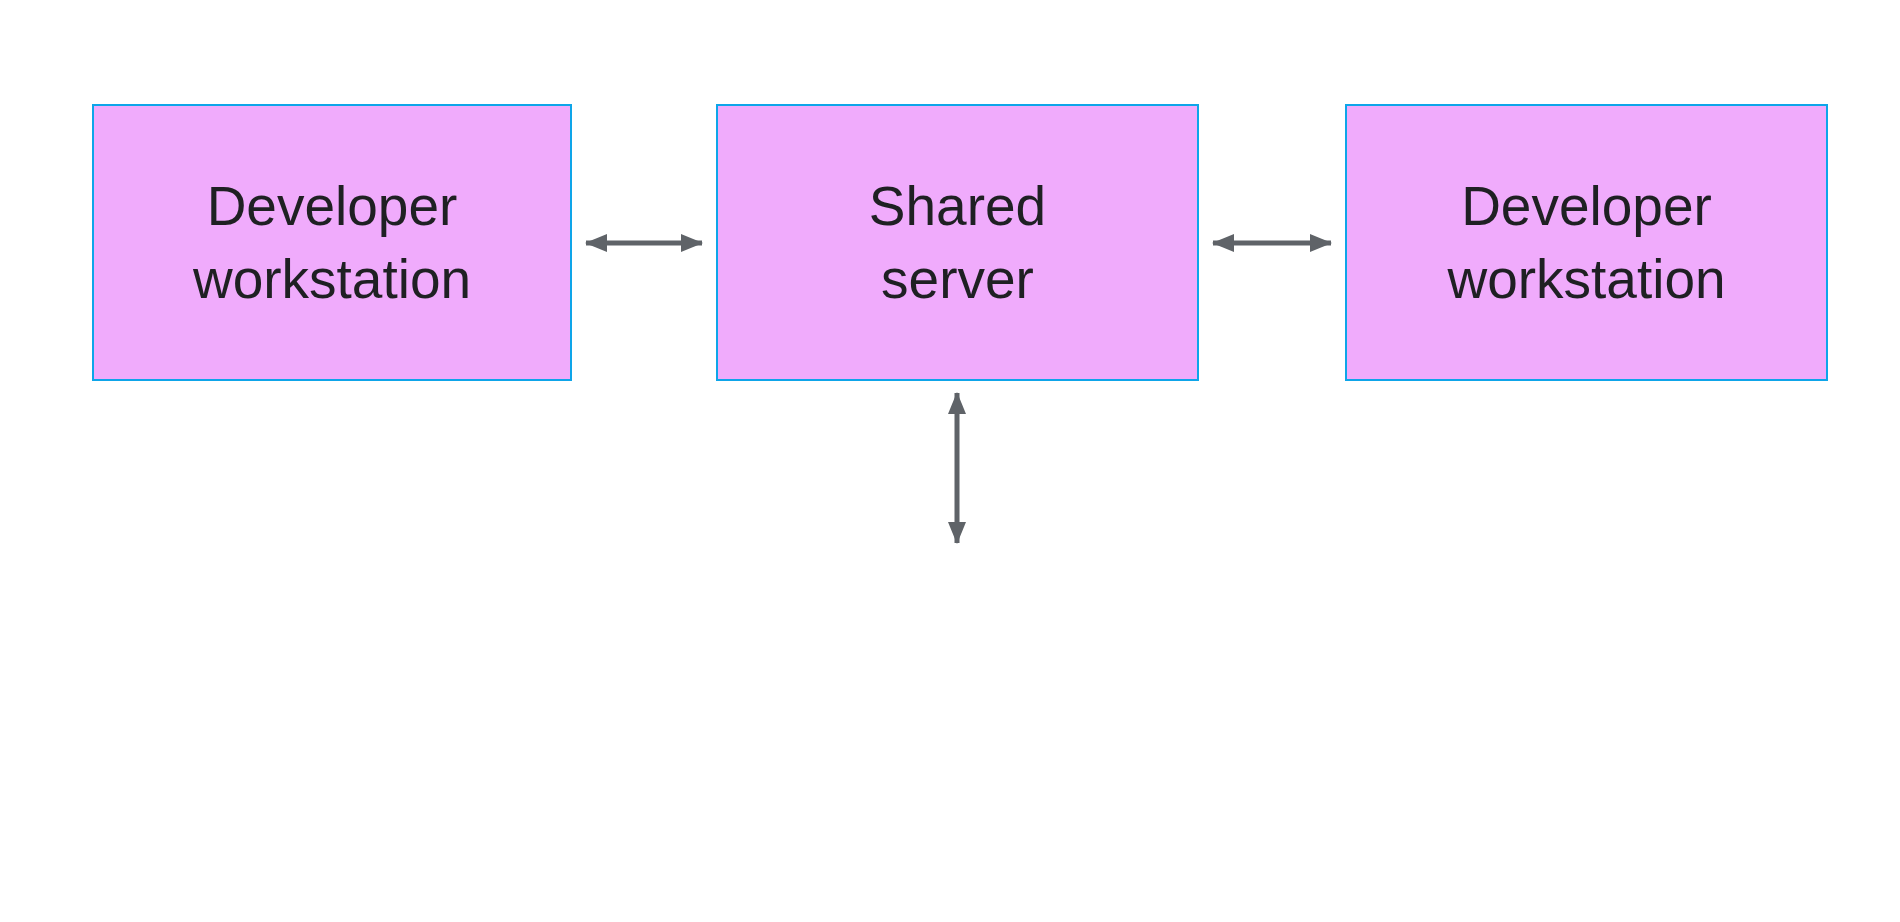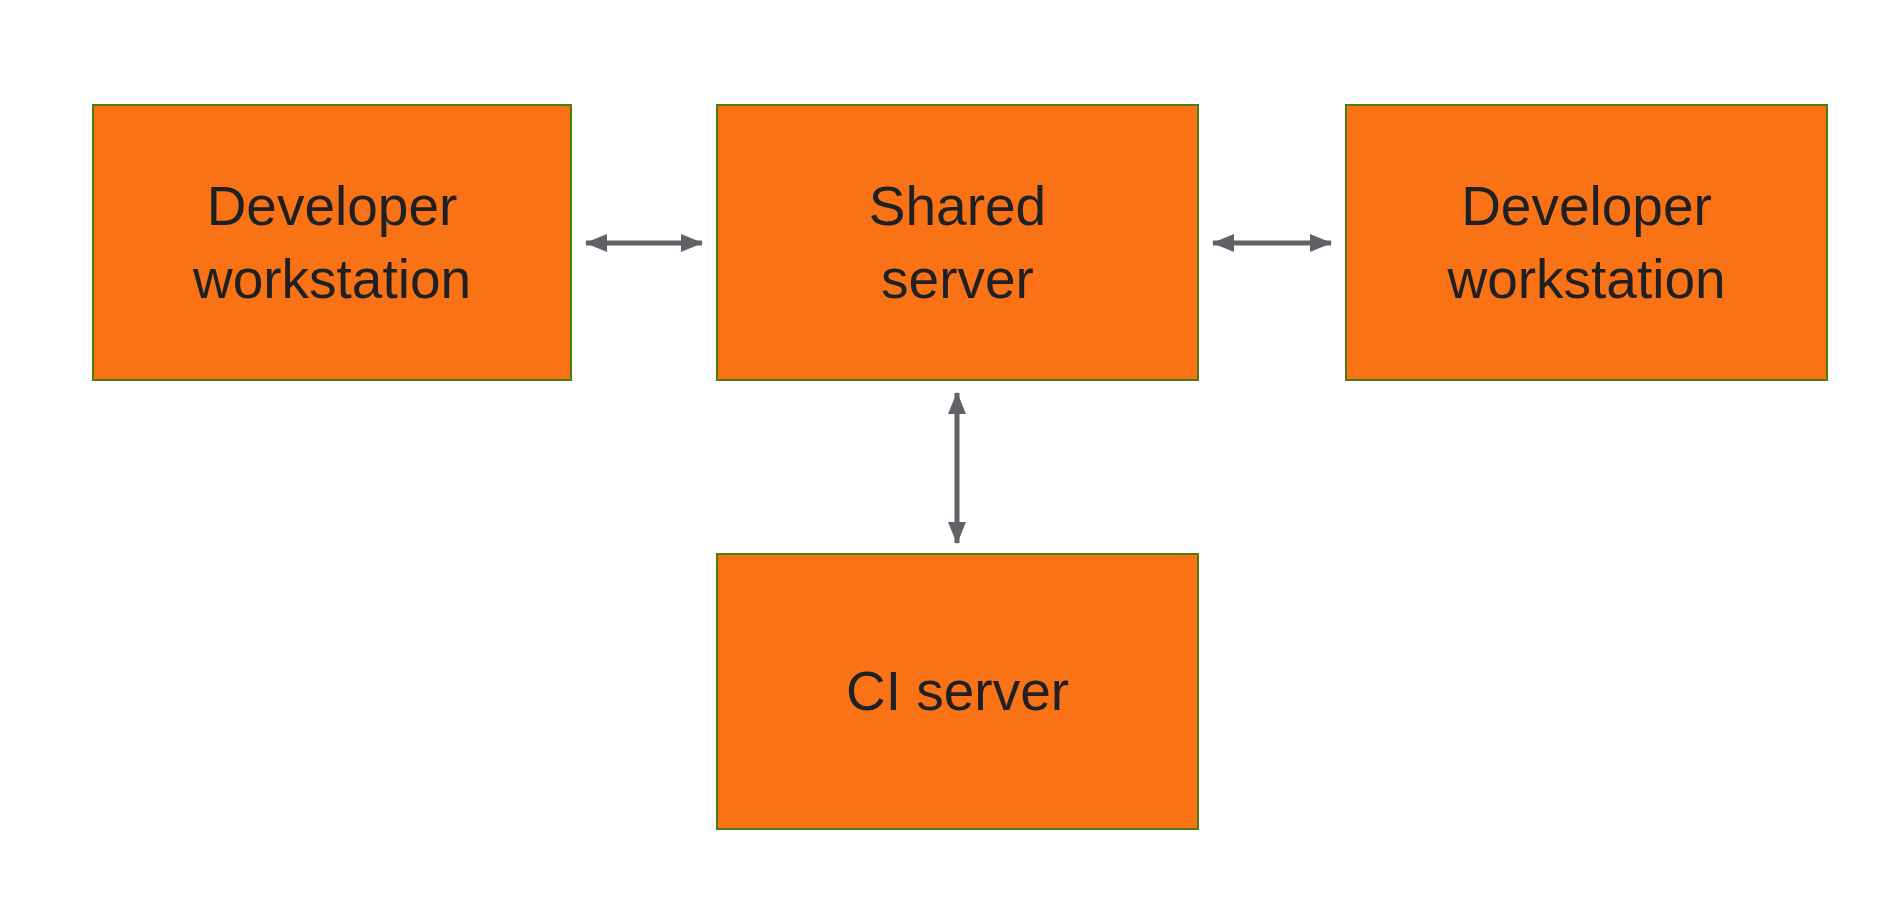--- a/index.html
+++ b/index.html
@@ -10,22 +10,22 @@
   .canvas {
     position: relative;
     width: 1900px;
     height: 922px;
     background: #ffffff;
     font-family: "Liberation Sans", sans-serif;
     overflow: hidden;
   }
   .node {
     position: absolute;
-    background: #f97316;
-    border: 2px solid #4d7c0f;
+    background: #f0abfc;
+    border: 2px solid #0ea5e9;
     box-sizing: border-box;
     display: flex;
     align-items: center;
     justify-content: center;
   }
   .node .label {
     white-space: pre-line;
     text-align: center;
     font-size: 55px;
     line-height: 1.32;
@@ -76,17 +76,14 @@
   <div class="node" id="node-shared-cache">
     <span class="label">Shared
 server</span>
   </div>
 
   <div class="node" id="node-dev-right">
     <span class="label">Developer
 workstation</span>
   </div>
 
-  <div class="node" id="node-ci-server">
-    <span class="label">CI server</span>
-  </div>
 
 </div>
 
 </body></html>

